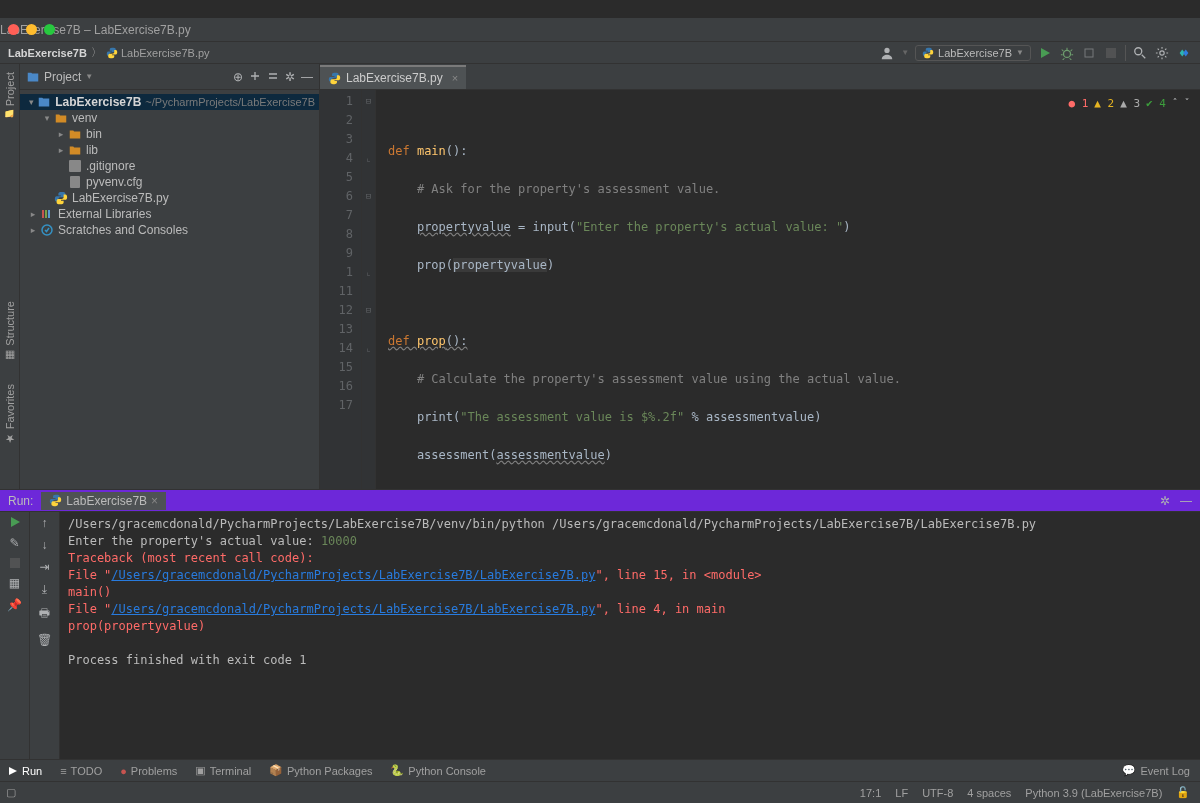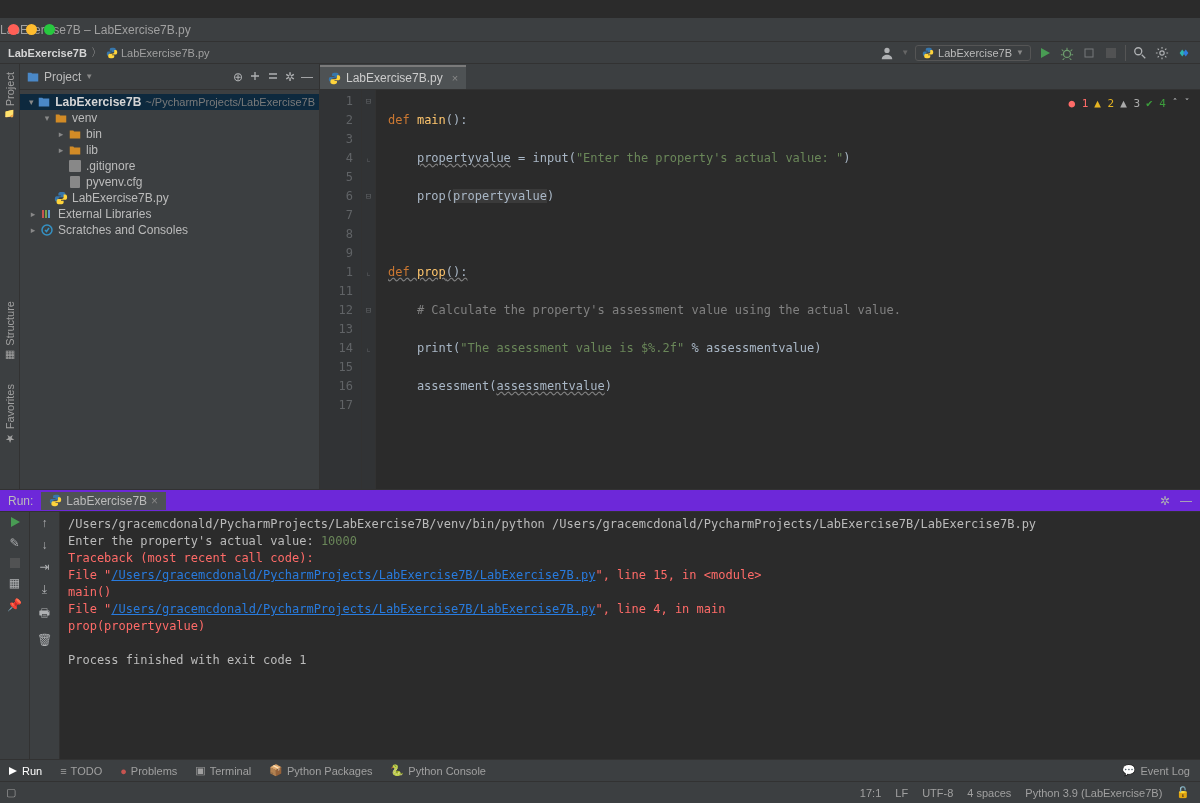--- a/index.html
+++ b/index.html
@@ -158,20 +158,21 @@
   padding: 2px 8px 0 0;
   border-right: 1px solid #323232;
 }
 .gutter div { height: 19px; }
 .fold-gutter { width: 14px; background:#313335; border-right:1px solid #323232; padding-top:2px; color:#606366;}
 .fold-gutter div { height:19px; font-size:9px; text-align:center; }
 .code {
   padding: 2px 0 0 12px;
   color: #a9b7c6;
   white-space: pre;
+  margin-top: 31px;
 }
 .code .line { height: 19px; }
 .kw { color: #cc7832; }
 .str { color: #6a8759; }
 .num { color: #6897bb; }
 .com { color: #808080; }
 .fn { color: #ffc66d; }
 .fnu { color: #ffc66d; text-decoration: underline wavy #808080; }
 .ident { color: #a9b7c6; }
 .underline-warn { text-decoration: underline wavy #808080; }
@@ -526,20 +527,21 @@
           <div></div>
           <div>⊟</div>
           <div></div>
           <div>⌞</div>
           <div></div>
           <div></div>
           <div></div>
       </div>
       <div class="code">
 <div class="line"><span class="kw">def </span><span class="fn">main</span><span>():</span></div>
+<div class="line"><span class="com">    # Ask for the property's assessment value.</span></div>
 <div class="line"><span>    </span><span class="underline-warn">propertyvalue</span><span> = </span><span class="ident">input</span><span>(</span><span class="str">"Enter the property's actual value: "</span><span>)</span></div>
 <div class="line"><span>    prop(</span><span style="background:#3a3a3a;">propertyvalue</span><span>)</span></div>
 <div class="line"></div>
 <div class="line"><span class="kw underline-warn">def </span><span class="fnu">prop</span><span class="underline-warn">():</span></div>
 <div class="line"><span class="com">    # Calculate the property's assessment value using the actual value.</span></div>
 <div class="line"><span>    </span><span class="ident">print</span><span>(</span><span class="str">"The assessment value is $%.2f"</span><span> % assessmentvalue)</span></div>
 <div class="line"><span>    assessment(</span><span class="underline-warn">assessmentvalue</span><span>)</span></div>
 <div class="line"></div>
 
 

